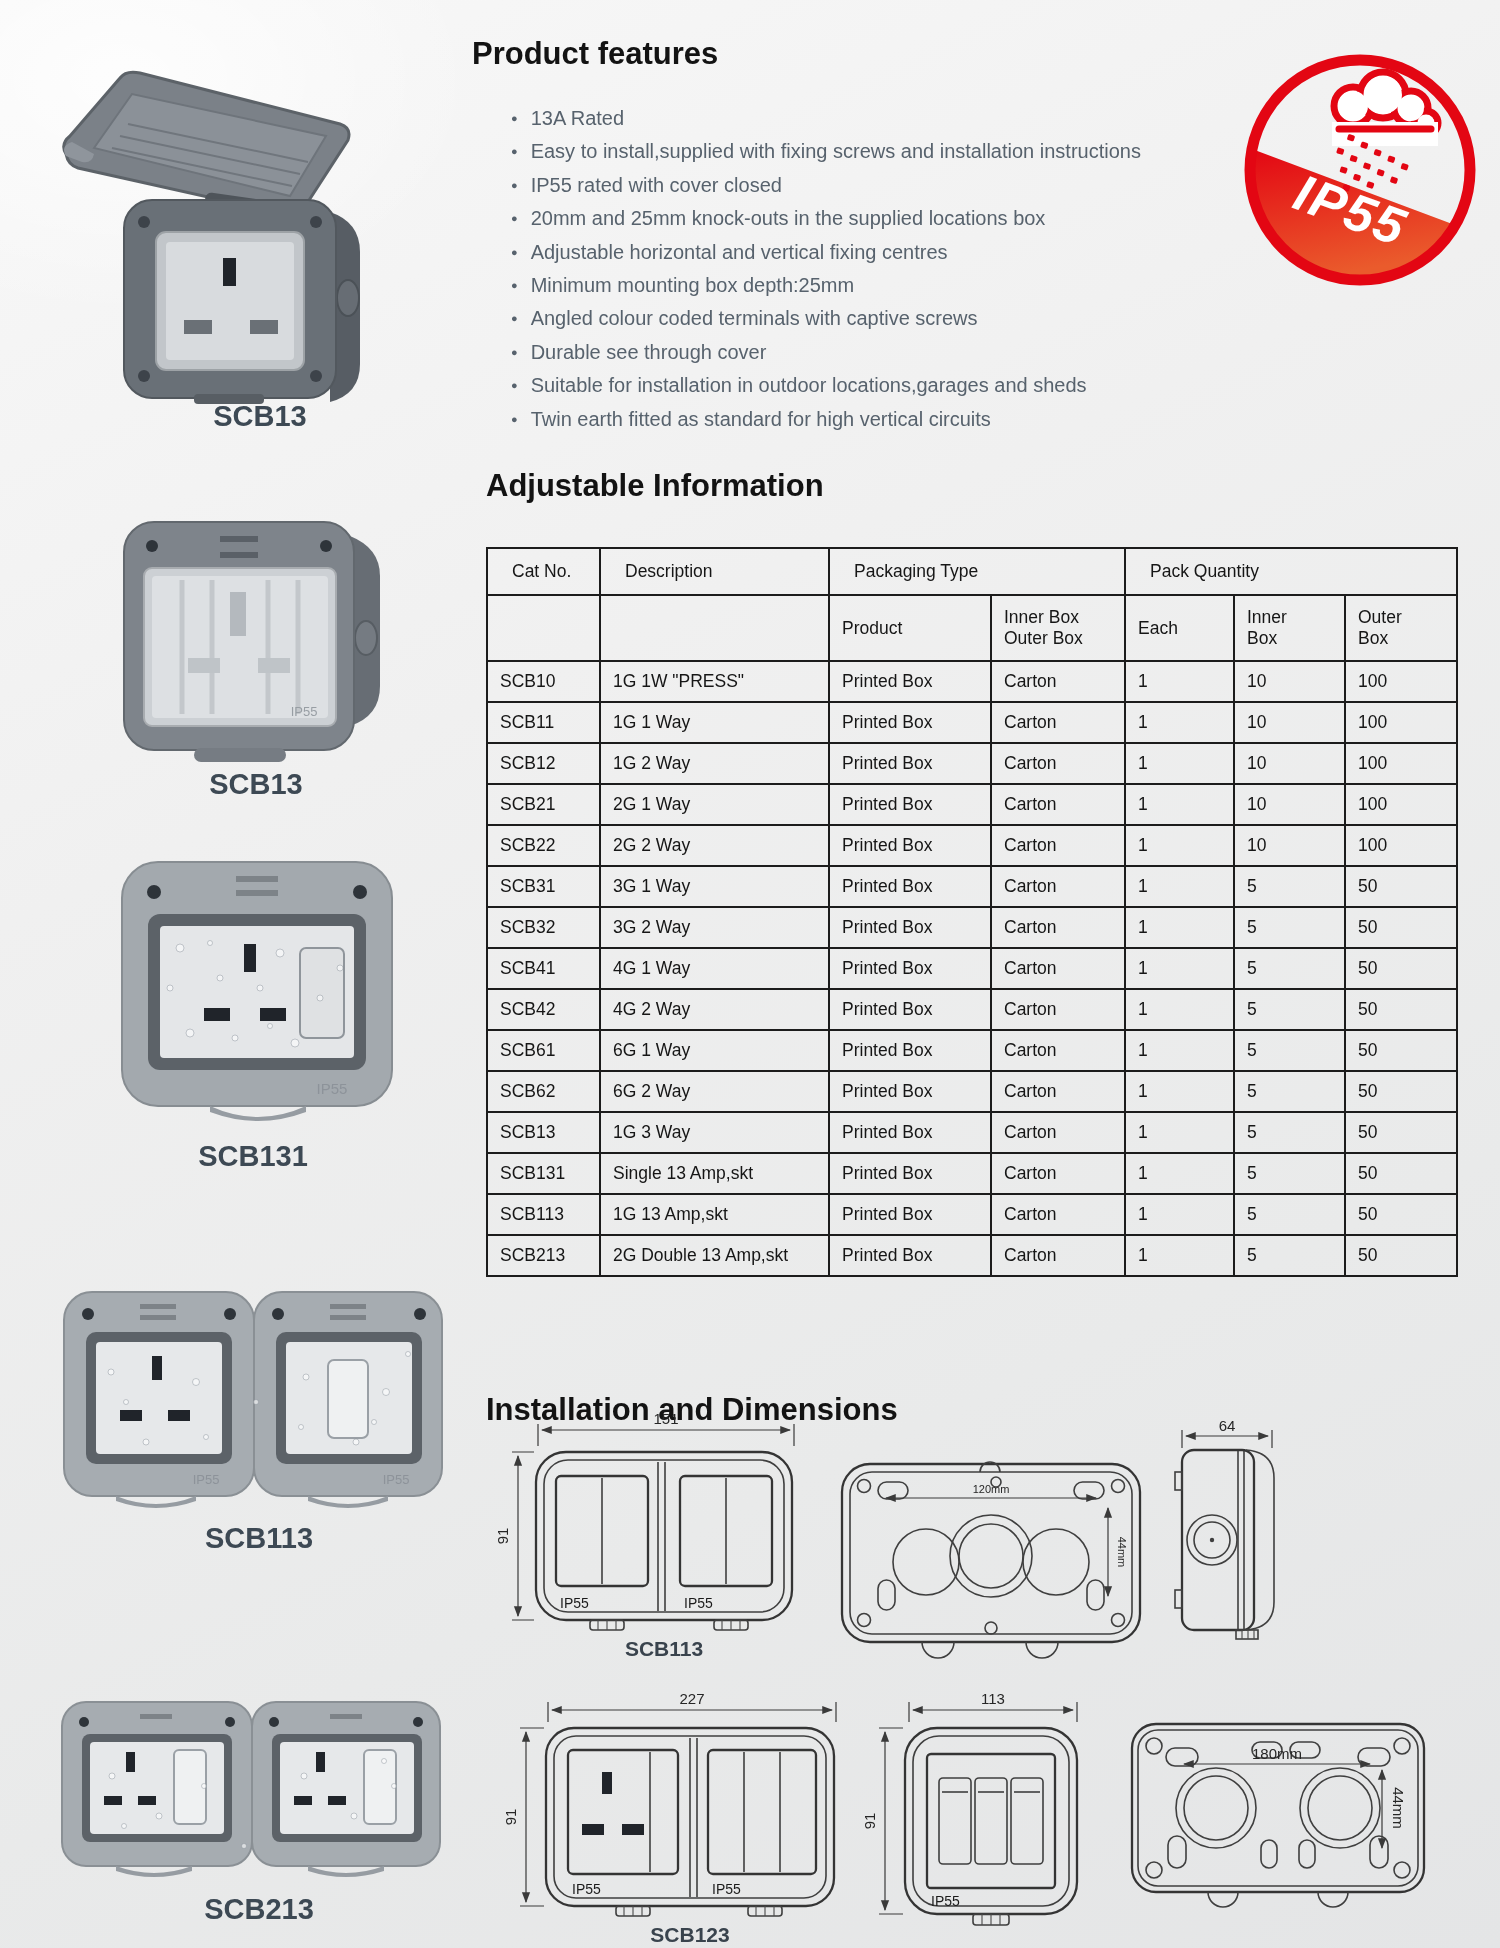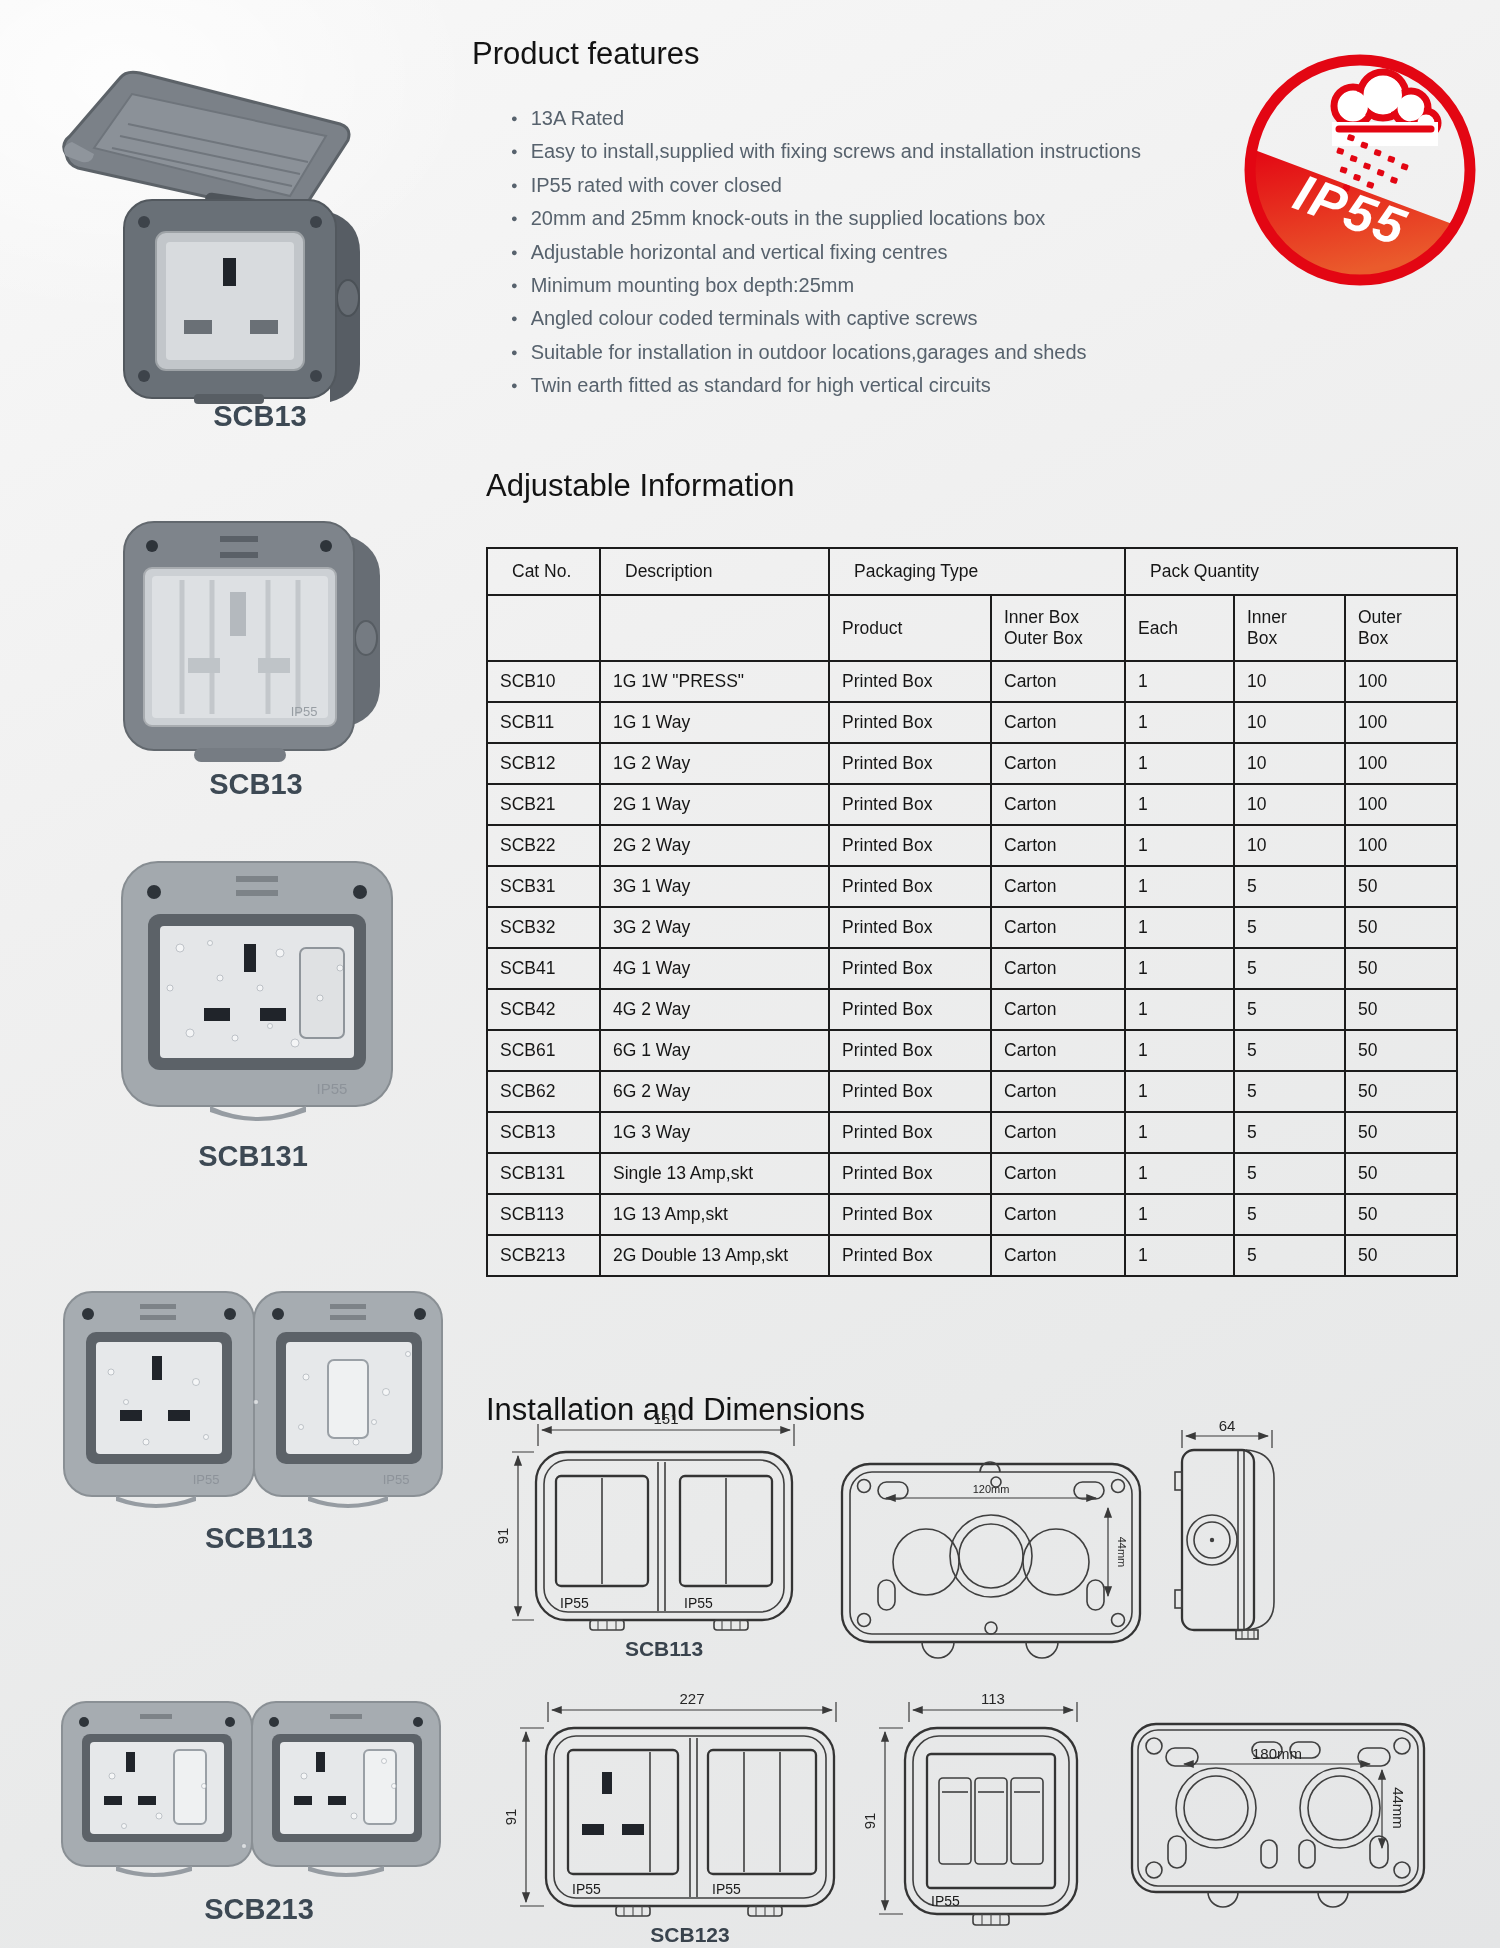--- a/index.html
+++ b/index.html
@@ -2,21 +2,21 @@
 <html><head>
 <meta charset="utf-8">
 <style>
   html,body{margin:0;padding:0;background:#dfe1e2;}
   .page{position:relative;width:1500px;height:1948px;overflow:hidden;
     background:linear-gradient(155deg,#f8f8f8 0%,#f0f0f0 35%,#e9eaea 70%,#e4e5e6 100%);
     font-family:"Liberation Sans",sans-serif;}
   .page::before{content:"";position:absolute;inset:0;
     background:radial-gradient(600px 400px at 8% 4%, rgba(255,255,255,.8), rgba(255,255,255,0) 60%);
     pointer-events:none;}
-  .h1{position:absolute;font-size:31px;font-weight:normal;color:#131313;white-space:nowrap;}
+  .h1{position:absolute;font-size:31px;font-weight:bold;color:#131313;white-space:nowrap;}
   .features{position:absolute;left:503px;top:94px;margin:8px;padding:0;list-style:none;}
   .features li{font-size:20px;line-height:33.4px;height:33.4px;color:#57626d;white-space:nowrap;}
   .features li::before{content:"\25CF";font-size:11px;color:#57626d;margin-right:13px;vertical-align:3px;}
   .plabel{position:absolute;transform:translateX(-50%);font-size:29px;font-weight:600;color:#3d4954;white-space:nowrap;}
   table.pack{position:absolute;left:486px;top:547px;width:970px;border-collapse:collapse;table-layout:fixed;}
   table.pack td,table.pack th{border:2px solid #1c1c1c;font-size:17.5px;font-weight:normal;
     color:#161616;text-align:left;padding:0 0 0 12px;vertical-align:middle;white-space:pre-line;}
   table.pack thead tr:first-child th{height:45px;padding-left:24px;}
   table.pack thead tr:last-child th{height:64px;}
   table.pack tbody td{height:39px;}
@@ -188,20 +188,21 @@
 
   <div class="h1" style="left:472px;top:36px">Product features</div>
   <ul class="features">
       <li>13A Rated</li>
       <li>Easy to install,supplied with fixing screws and installation instructions</li>
       <li>IP55 rated with cover closed</li>
       <li>20mm and 25mm knock-outs in the supplied locations box</li>
       <li>Adjustable horizontal and vertical fixing centres</li>
       <li>Minimum mounting box depth:25mm</li>
       <li>Angled colour coded terminals with captive screws</li>
+      <li>Durable see through cover</li>
       <li>Suitable for installation in outdoor locations,garages and sheds</li>
       <li>Twin earth fitted as standard for high vertical circuits</li>
     </ul>
 
   <svg style="left:1240px;top:50px" width="240" height="242" viewBox="0 0 240 242">
     <defs>
       <linearGradient id="redgrad" x1="0" y1="0" x2="0.3" y2="1">
         <stop offset="0" stop-color="#e30613"></stop>
           <stop offset="1" stop-color="#ea5b2c"></stop>
       </linearGradient>

